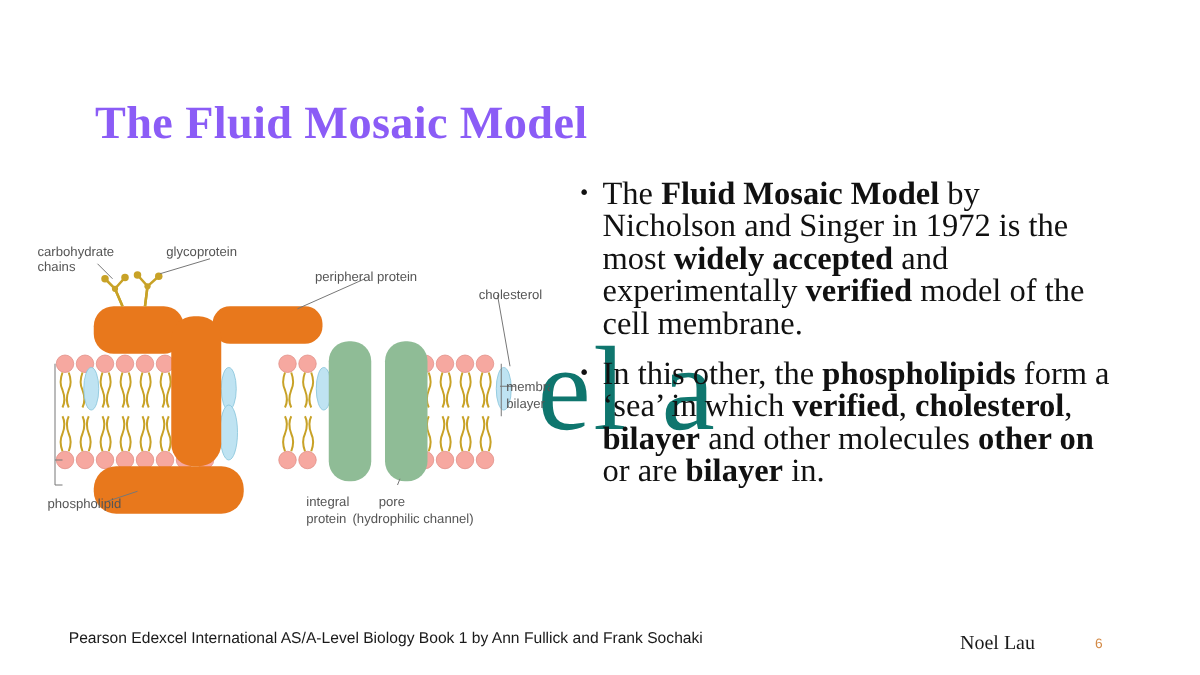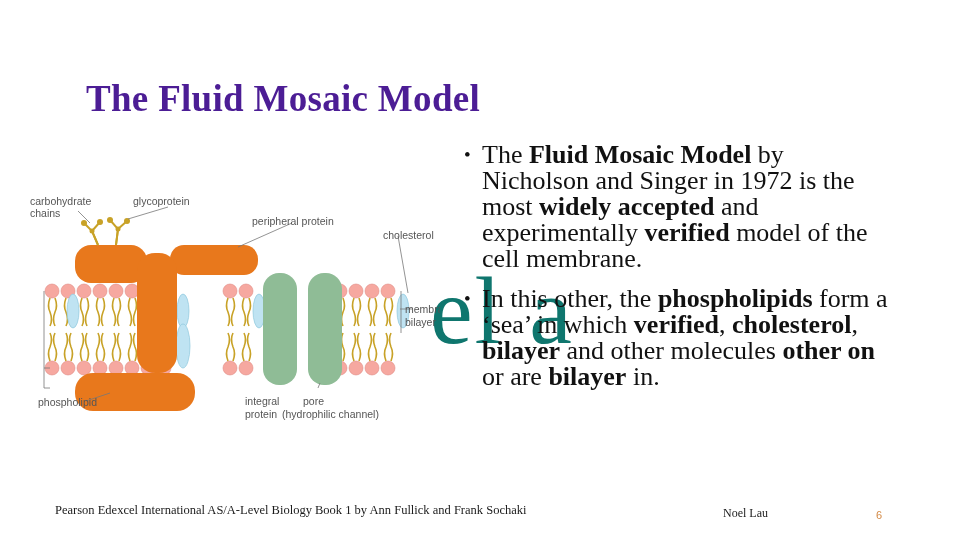--- a/index.html
+++ b/index.html
@@ -25,25 +25,25 @@
     top: 255px;
     font-family: "Liberation Serif", serif;
     font-size: 96px;
     color: #0f766e;
     letter-spacing: 2px;
     user-select: none;
     z-index: 0;
   }
   .title {
     position: absolute;
-    left: 86px;
+    left: 76px;
     top: 52px;
     font-family: "Liberation Serif", serif;
     font-size: 37px;
-    color: #4c1d95;
+    color: #8b5cf6;
     letter-spacing: 0.3px;
     z-index: 3;
   }
   .body-text {
     position: absolute;
     left: 462px;
     top: 142px;
     width: 428px;
     z-index: 3;
   }
@@ -70,31 +70,31 @@
     left: 20px;
     top: 183px;
     width: 420px;
     height: 260px;
     z-index: 2;
   }
   .footer-source {
     position: absolute;
     left: 55px;
     top: 503px;
-    font-family: Liberation Serif, serif;
+    font-family: Liberation Sans, sans-serif;
     font-size: 12.5px;
     color: #1a1a1a;
     z-index: 3;
   }
   .footer-author {
     position: absolute;
-    left: 723px;
+    left: 768px;
     top: 506px;
     font-family: "Liberation Serif", serif;
-    font-size: 12px;
+    font-size: 16px;
     color: #1a1a1a;
     z-index: 3;
   }
   .page-number {
     position: absolute;
     left: 876px;
     top: 509px;
     font-family: "Liberation Sans", sans-serif;
     font-size: 11px;
     color: #d38a46;

